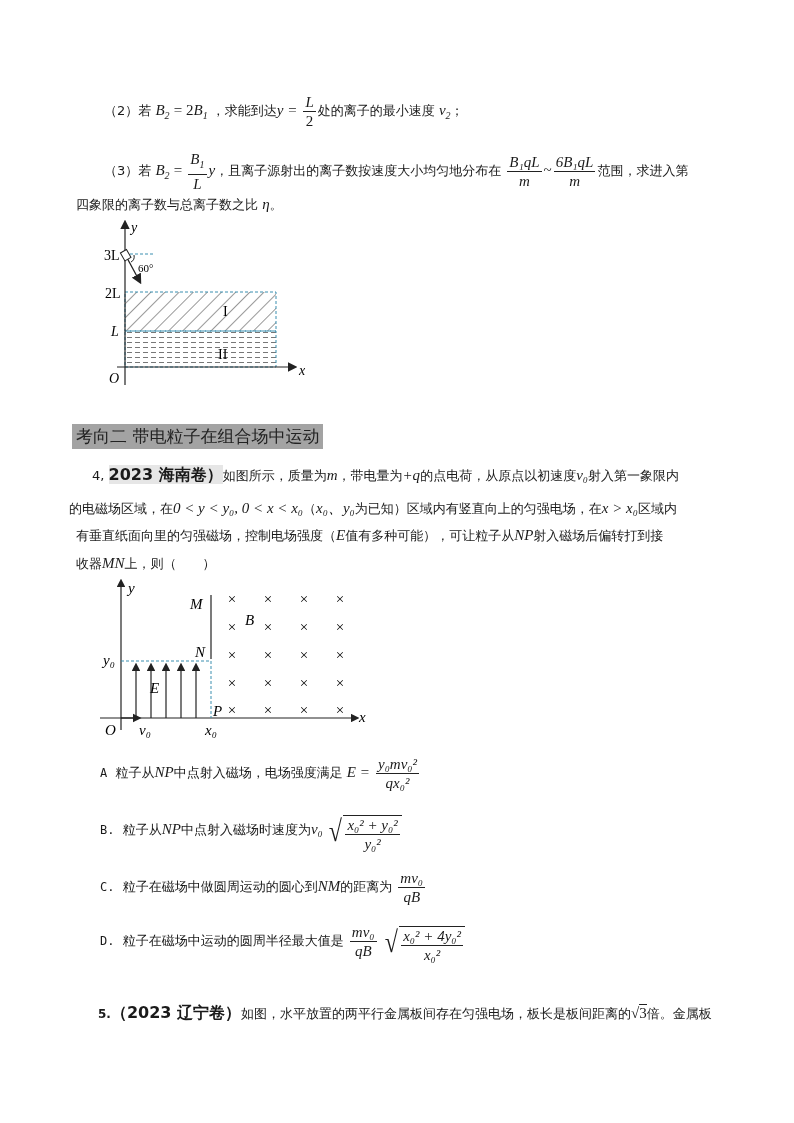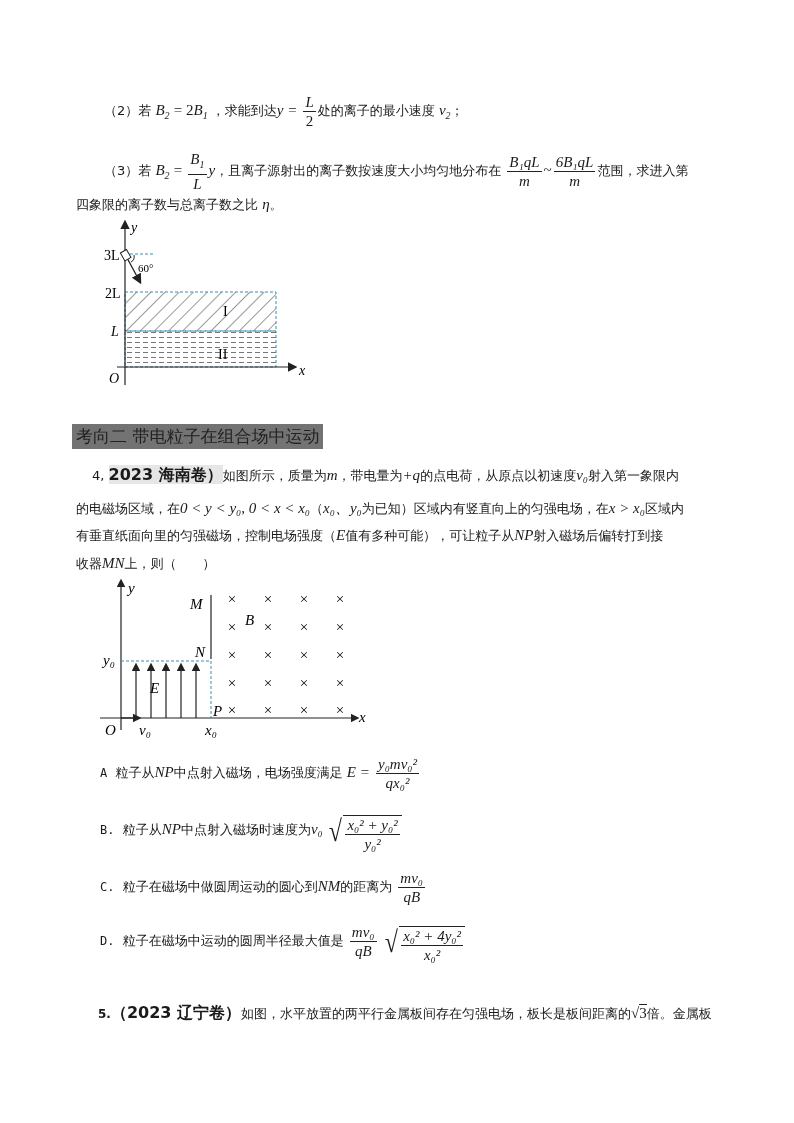--- a/index.html
+++ b/index.html
@@ -8,21 +8,21 @@
   .abs { position: absolute; white-space: nowrap; }
   .m { font-family: "Liberation Serif", serif; font-style: italic; font-size: 15px; }
   .mr { font-family: "Liberation Serif", serif; font-size: 15px; }
   .frac { display: inline-flex; flex-direction: column; align-items: center; vertical-align: middle; margin: 0 2px; }
   .frac .num { border-bottom: 1px solid #222; padding: 0 2px; line-height: 18px; font-family: "Liberation Serif", serif; font-style: italic; font-size: 15px; }
   .frac .den { padding: 0 2px; line-height: 18px; font-family: "Liberation Serif", serif; font-style: italic; font-size: 15px; }
   .sqrt { display: inline-flex; align-items: center; vertical-align: middle; }
   .sqrt .rad { font-family: "Liberation Serif", serif; font-size: 30px; line-height: 40px; transform: scaleX(0.8); }
   .sqrt .body { border-top: 1px solid #222; display: inline-flex; margin-top: 7px; }
   sub, sup { font-size: 10px; }
-  .section-heading { background: #737373; font-size: 17px; padding: 1px 4px; color: #222; }
+  .section-heading { background: #a3a3a3; font-size: 17px; padding: 1px 4px; color: #222; }
   .qnum-hl { background: #e6e6e6; }
   .opt-letter { font-family: "DejaVu Sans Mono", monospace; font-size: 12px; }
   svg text { font-family: "Liberation Serif", serif; }
 </style>
 </head>
 <body>
 
 <div class="abs" style="left:104px; top:92px; line-height:36px;">
   <span>（2）若</span>
   <span class="m"><span>B</span><sub>2</sub></span>
@@ -85,21 +85,21 @@
   <text x="43" y="52" font-size="11">60°</text>
   <text x="128" y="96" font-size="14">I</text>
   <text x="123" y="139" font-size="14">II</text>
 </svg>
 
 <div class="abs section-heading" style="left:72px; top:424px;">考向二 带电粒子在组合场中运动</div>
 
 <div class="abs" style="left:92px; top:465px;">
   <span>4,</span>&nbsp;<span class="qnum-hl" style="font-weight:bold; font-size:16px;">2023 海南卷）</span><span>如图所示，质量为</span><span class="m">m</span><span>，带电量为</span><span class="m">+q</span><span>的点电荷，从原点以初速度</span><span class="m">v₀</span><span>射入第一象限内</span>
 </div>
-<div class="abs" style="left:76px; top:499px;text-align:center;">
+<div class="abs" style="left:69px; top:499px;text-align:center;">
   <span>的电磁场区域，在</span><span class="m">0 &lt; y &lt; y₀, 0 &lt; x &lt; x₀</span><span>（</span><span class="m">x₀、y₀</span><span>为已知）区域内有竖直向上的匀强电场，在</span><span class="m">x &gt; x₀</span><span>区域内</span>
 </div>
 <div class="abs" style="left:76px; top:527px;">
   <span>有垂直纸面向里的匀强磁场，控制电场强度（</span><span class="m">E</span><span>值有多种可能），可让粒子从</span><span class="m">NP</span><span>射入磁场后偏转打到接</span>
 </div>
 <div class="abs" style="left:76px; top:555px;">
   <span>收器</span><span class="m">MN</span><span>上，则（　　）</span>
 </div>
 
 <svg class="abs" id="fig2" style="left:95px; top:575px;" width="280" height="165" viewBox="0 0 280 165">

